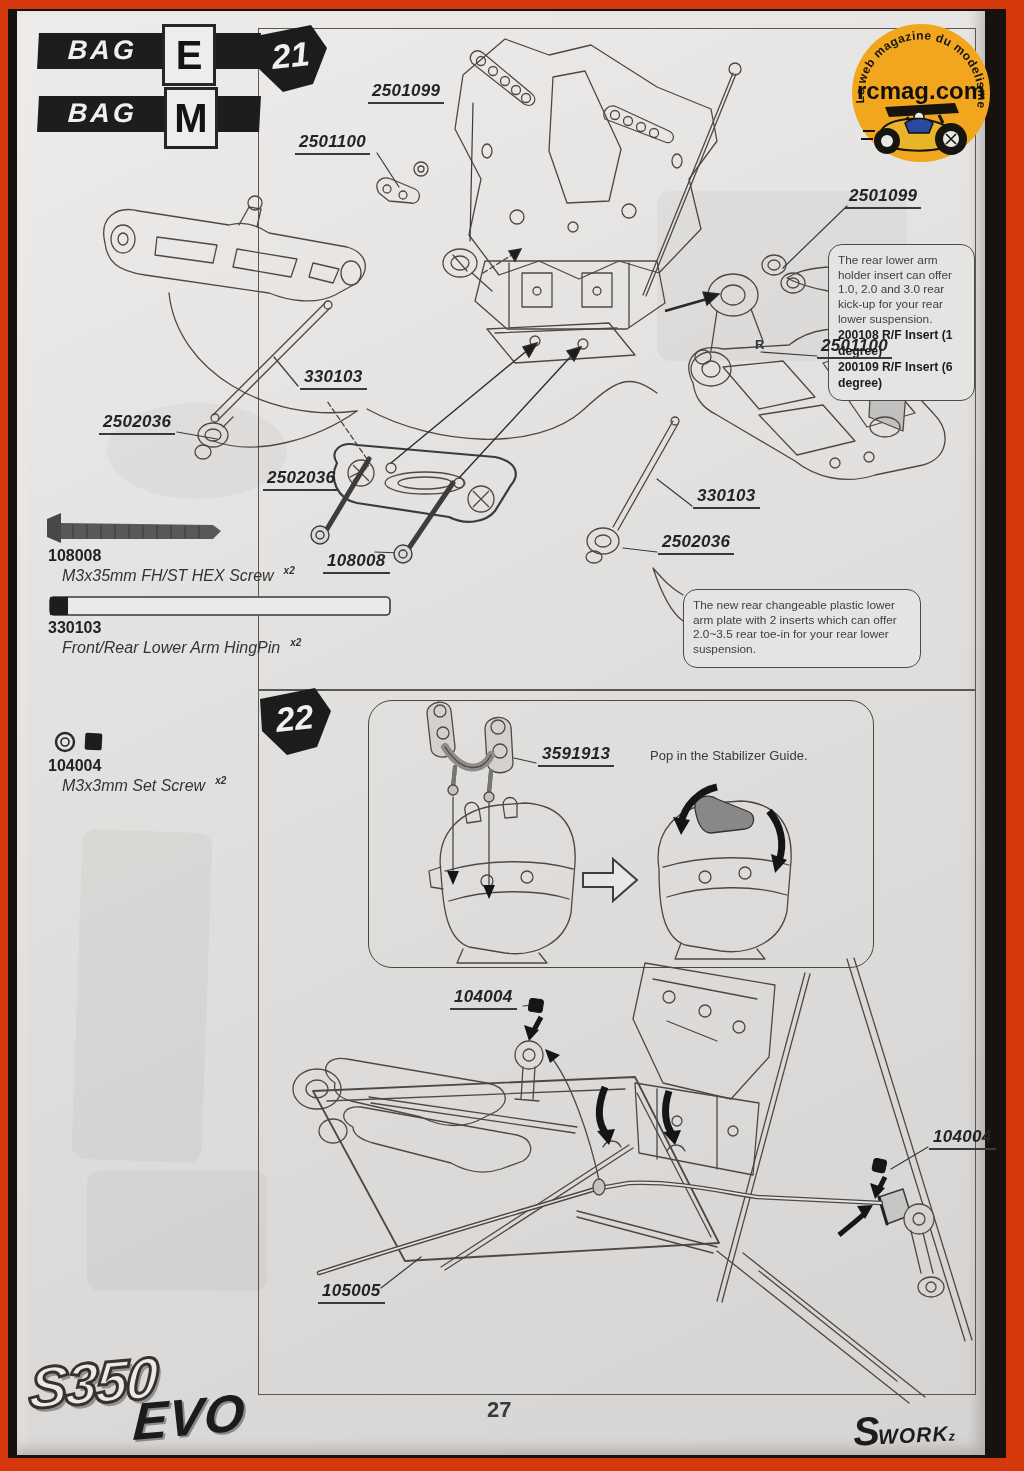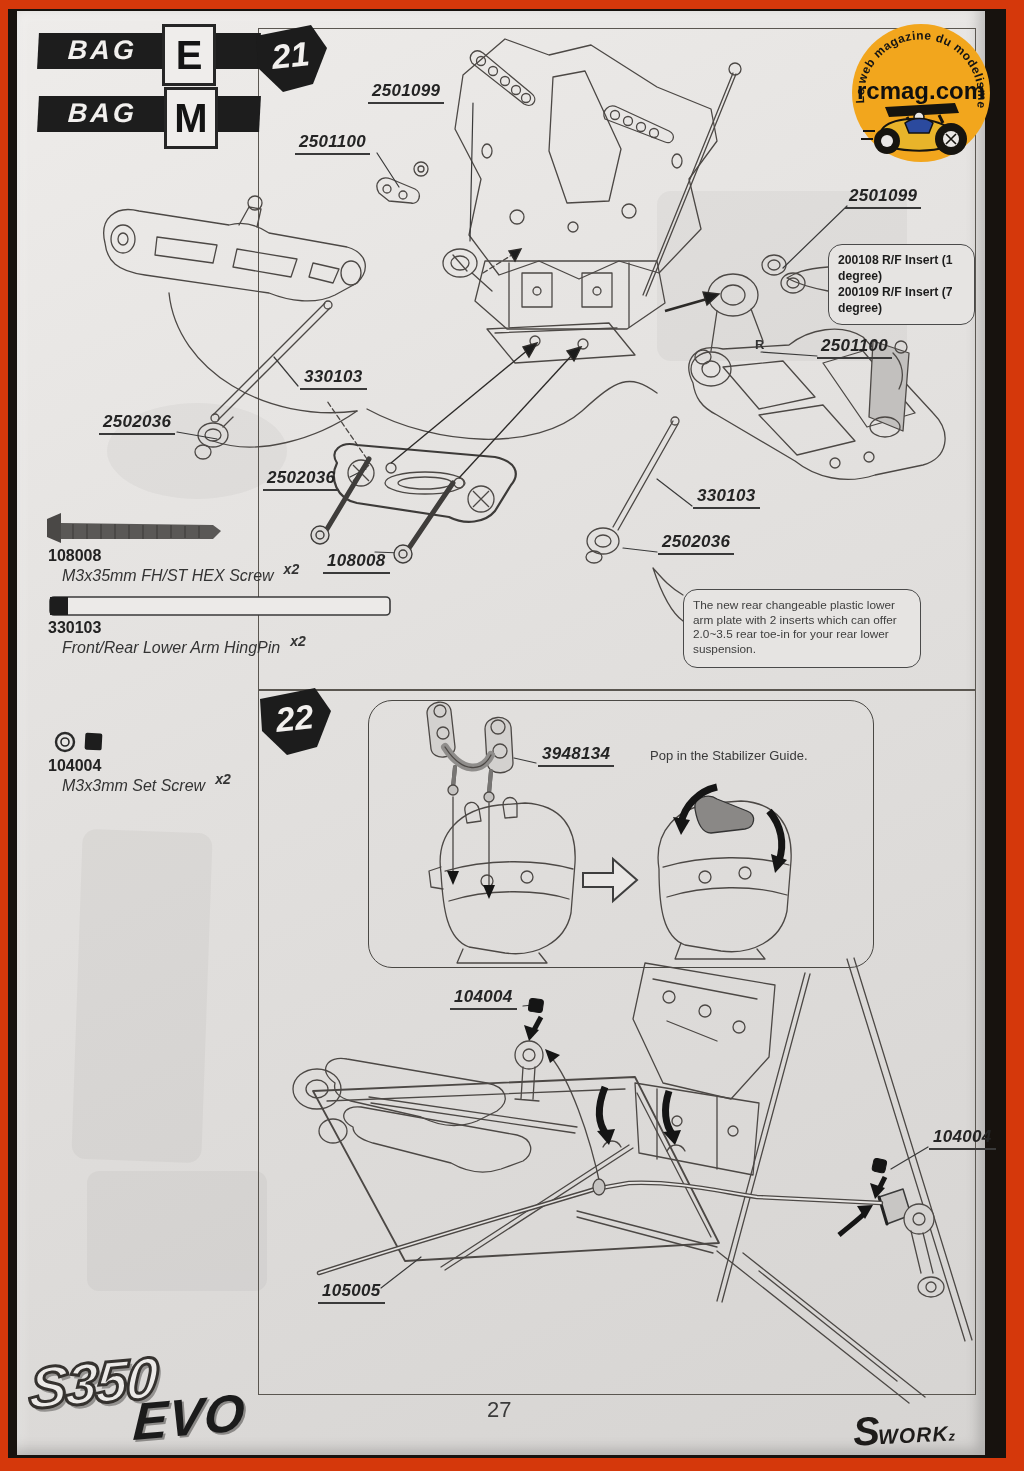--- a/index.html
+++ b/index.html
@@ -29,30 +29,30 @@
   .letterbox{position:absolute;width:48px;height:56px;background:#efedeb;border:3px solid #262626;z-index:7;
              display:flex;align-items:center;justify-content:center;font-weight:900;font-size:40px;color:#141414;}
   
   .badge{position:absolute;width:76px;height:70px;z-index:6;}
   .badge .num{position:absolute;inset:0;display:flex;align-items:center;justify-content:center;
               color:#f2f0ee;font-style:italic;font-weight:900;font-size:34px;transform:rotate(-6deg);
               padding-bottom:8px;}
   
   .part-id{position:absolute;z-index:5;font-weight:bold;font-size:16px;color:#222;}
   .part-desc{position:absolute;z-index:5;font-style:italic;font-size:16px;color:#333;white-space:nowrap;}
-  .qty{font-weight:bold;font-size:14px;position:relative;top:-7px;margin-left:10px;}
+  .qty{font-weight:bold;font-size:10px;position:relative;top:-7px;margin-left:10px;}
   .instruction{position:absolute;z-index:5;font-size:13px;color:#3a3a3a;}
   
   .s350{position:absolute;left:12px;top:1338px;z-index:9;font-style:italic;font-weight:900;font-size:58px;
         color:#eceae8;-webkit-text-stroke:3px #35322f;letter-spacing:-2px;
         transform:rotate(-5deg) skewX(-8deg);text-shadow:3px 4px 0 rgba(90,88,85,.55);}
   .evo{position:absolute;left:116px;top:1376px;z-index:10;font-style:italic;font-weight:900;font-size:52px;
        color:#1b1b1b;letter-spacing:1px;transform:rotate(-5deg) skewX(-8deg);
        text-shadow:2px 2px 0 #8b8987;}
-  .pagenum{position:absolute;left:470px;top:1386px;z-index:8;font-weight:normal;font-size:22px;color:#3a3a3a;}
+  .pagenum{position:absolute;left:470px;top:1386px;z-index:8;font-weight:bold;font-size:22px;color:#3a3a3a;}
   .sworkz{position:absolute;left:836px;top:1396px;z-index:8;color:#1e1c1a;transform:rotate(-3deg);white-space:nowrap;}
   .sw-s{font-style:italic;font-weight:900;font-size:40px;letter-spacing:-2px;}
   .sw-work{font-style:italic;font-weight:900;font-size:21px;letter-spacing:1px;}
   .sw-z{font-style:italic;font-weight:900;font-size:13px;}
   .rcmag{position:absolute;left:830px;top:8px;z-index:11;}
 </style>
 </head>
 <body>
 
 <div class="stage">
@@ -349,40 +349,41 @@
         <polygon points="658,1134 646,1121 664,1119" stroke="none"></polygon>
         <rect x="856" y="1148" width="13" height="13" rx="3" transform="rotate(12 862 1154)"></rect>
         <path d="M868,1166 L863,1176" fill="none" stroke-width="5"></path>
         <polygon points="858,1188 853,1172 868,1177" stroke="none"></polygon>
         <path d="M822,1224 C834,1214 842,1208 848,1202" fill="none" stroke-width="5"></path>
         <polygon points="856,1194 840,1195 848,1208" stroke="none"></polygon>
       </g>
     </svg>
 
     <div class="callout" style="left:811px;top:233px;width:147px;">
+      <div class="body">The rear lower arm holder insert can offer 1.0, 2.0 and 3.0 rear kick-up for your rear lower suspension.</div>
       <div class="boldline">200108 R/F Insert (1 degree)</div>
-      <div class="boldline">200109 R/F Insert (7 degree)</div>
+      <div class="boldline">200109 R/F Insert (6 degree)</div>
     </div>
     <div class="callout" style="left:666px;top:578px;width:238px;">
       <div class="body">The new rear changeable plastic lower arm plate with 2 inserts which can offer 2.0~3.5 rear toe-in for your rear lower suspension.</div>
     </div>
 
     <div class="plabel" style="left:351px;top:70px;">2501099</div>
     <div class="plabel" style="left:278px;top:121px;">2501100</div>
     <div class="plabel" style="left:283px;top:356px;">330103</div>
     <div class="plabel" style="left:82px;top:401px;">2502036</div>
     <div class="plabel" style="left:246px;top:457px;">2502036</div>
     <div class="plabel" style="left:306px;top:540px;">108008</div>
     <div class="plabel" style="left:828px;top:175px;">2501099</div>
     <div class="plabel" style="left:800px;top:325px;">2501100</div>
     <div class="plabel" style="left:676px;top:475px;">330103</div>
     <div class="plabel" style="left:641px;top:521px;">2502036</div>
     <div class="marking" style="left:738px;top:326px;">R</div>
 
-    <div class="plabel" style="left:521px;top:733px;">3948134</div>
+    <div class="plabel" style="left:521px;top:733px;">3591913</div>
     <div class="plabel" style="left:433px;top:976px;">104004</div>
     <div class="plabel" style="left:912px;top:1116px;">104004</div>
     <div class="plabel" style="left:301px;top:1270px;">105005</div>
 
     <div class="instruction" style="left:633px;top:737px;">Pop in the Stabilizer Guide.</div>
 
     <div class="bag" style="top:22px;">
       <span class="word">BAG</span>
     </div>
     <div class="letterbox" style="left:145px;top:13px;">E</div>

